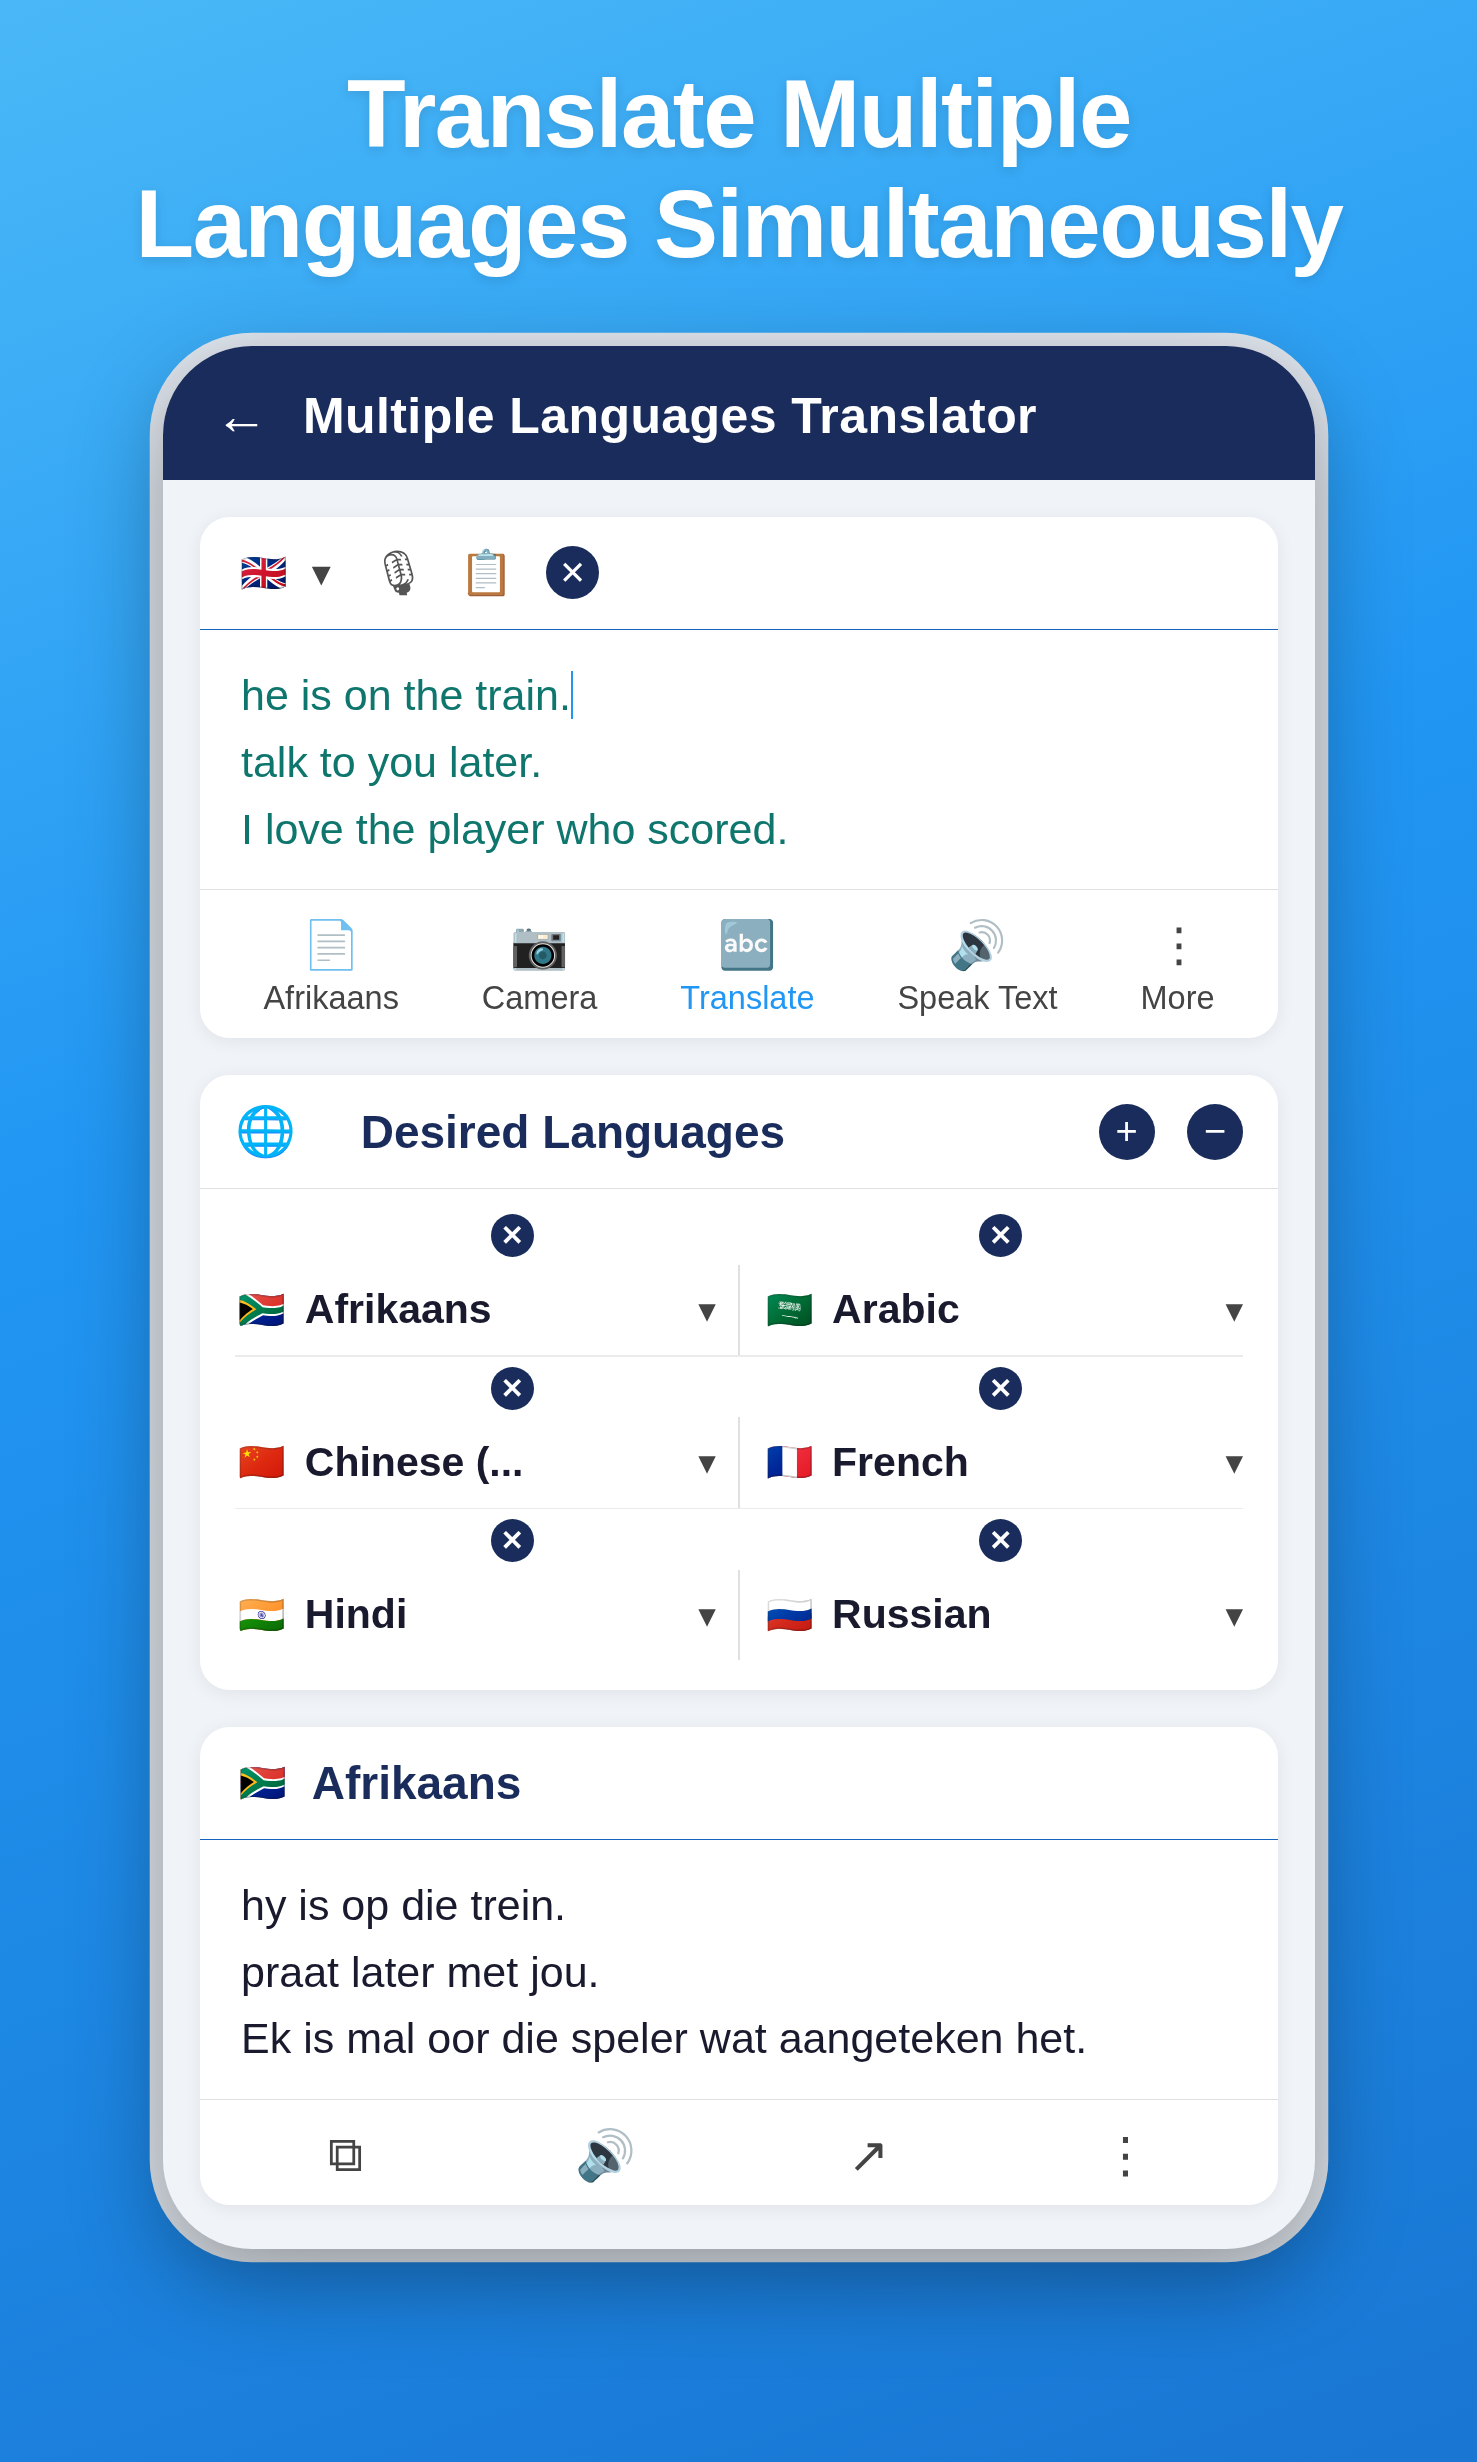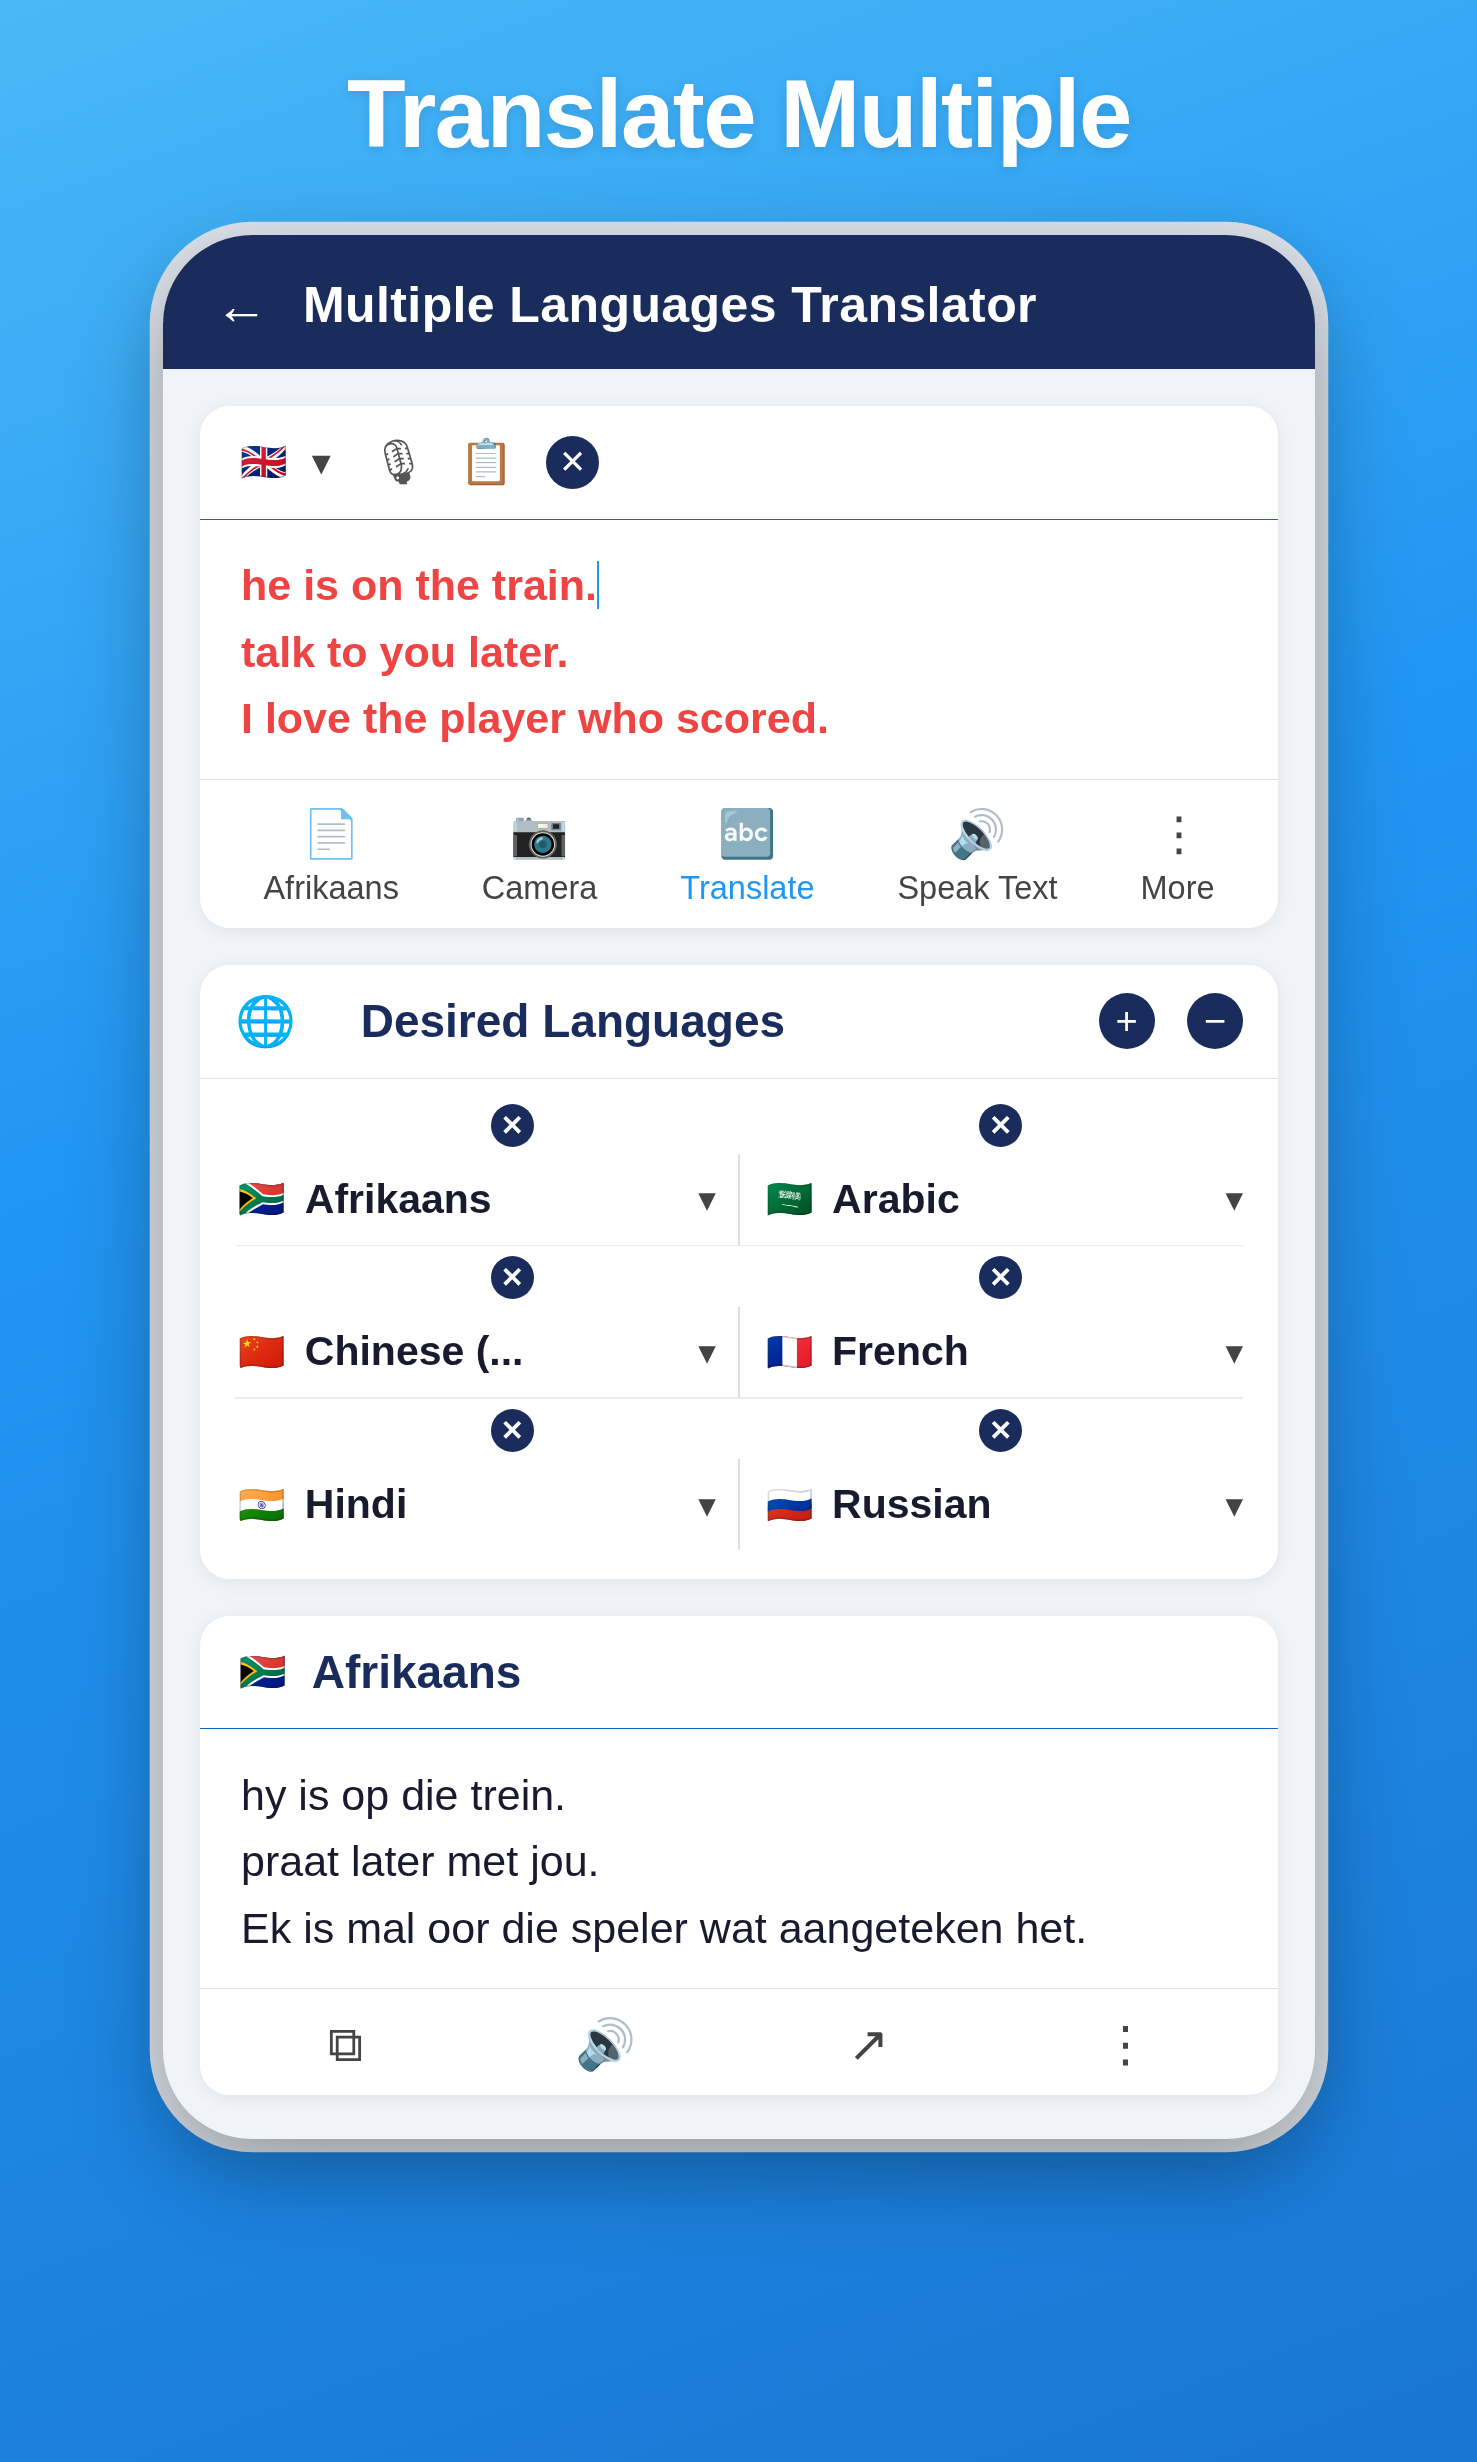--- a/index.html
+++ b/index.html
@@ -118,25 +118,24 @@
       display: flex;
       align-items: center;
       justify-content: center;
       font-size: 32.5px;
       margin-left: 7.4px;
     }
 
     .input-text-area {
       padding: 32.5px 41px 26.6px;
       font-size: 43px;
-      color: #ef4444;
+      color: #0f766e;
       line-height: 1.55;
       min-height: 192px;
       border-bottom: 1.5px solid #e0e0e0;
-      font-weight: bold;
     }
 
     .cursor-line {
       border-right: 2.2px solid #2196f3;
     }
 
     
     .toolbar {
       display: flex;
       align-items: center;
@@ -296,20 +295,21 @@
     .result-toolbar-icon {
       font-size: 49px;
       color: #444;
     }
   </style>
 </head>
 <body>
 
 <h1 class="headline">
   <span>Translate Multiple</span><br>
+  <span>Languages Simultaneously</span>
 </h1>
 
 <div class="phone-frame">
 
   <div class="app-header">
     <span class="back-arrow">←</span>
     <span class="title">Multiple Languages Translator</span>
   </div>
 
   <div class="card">

